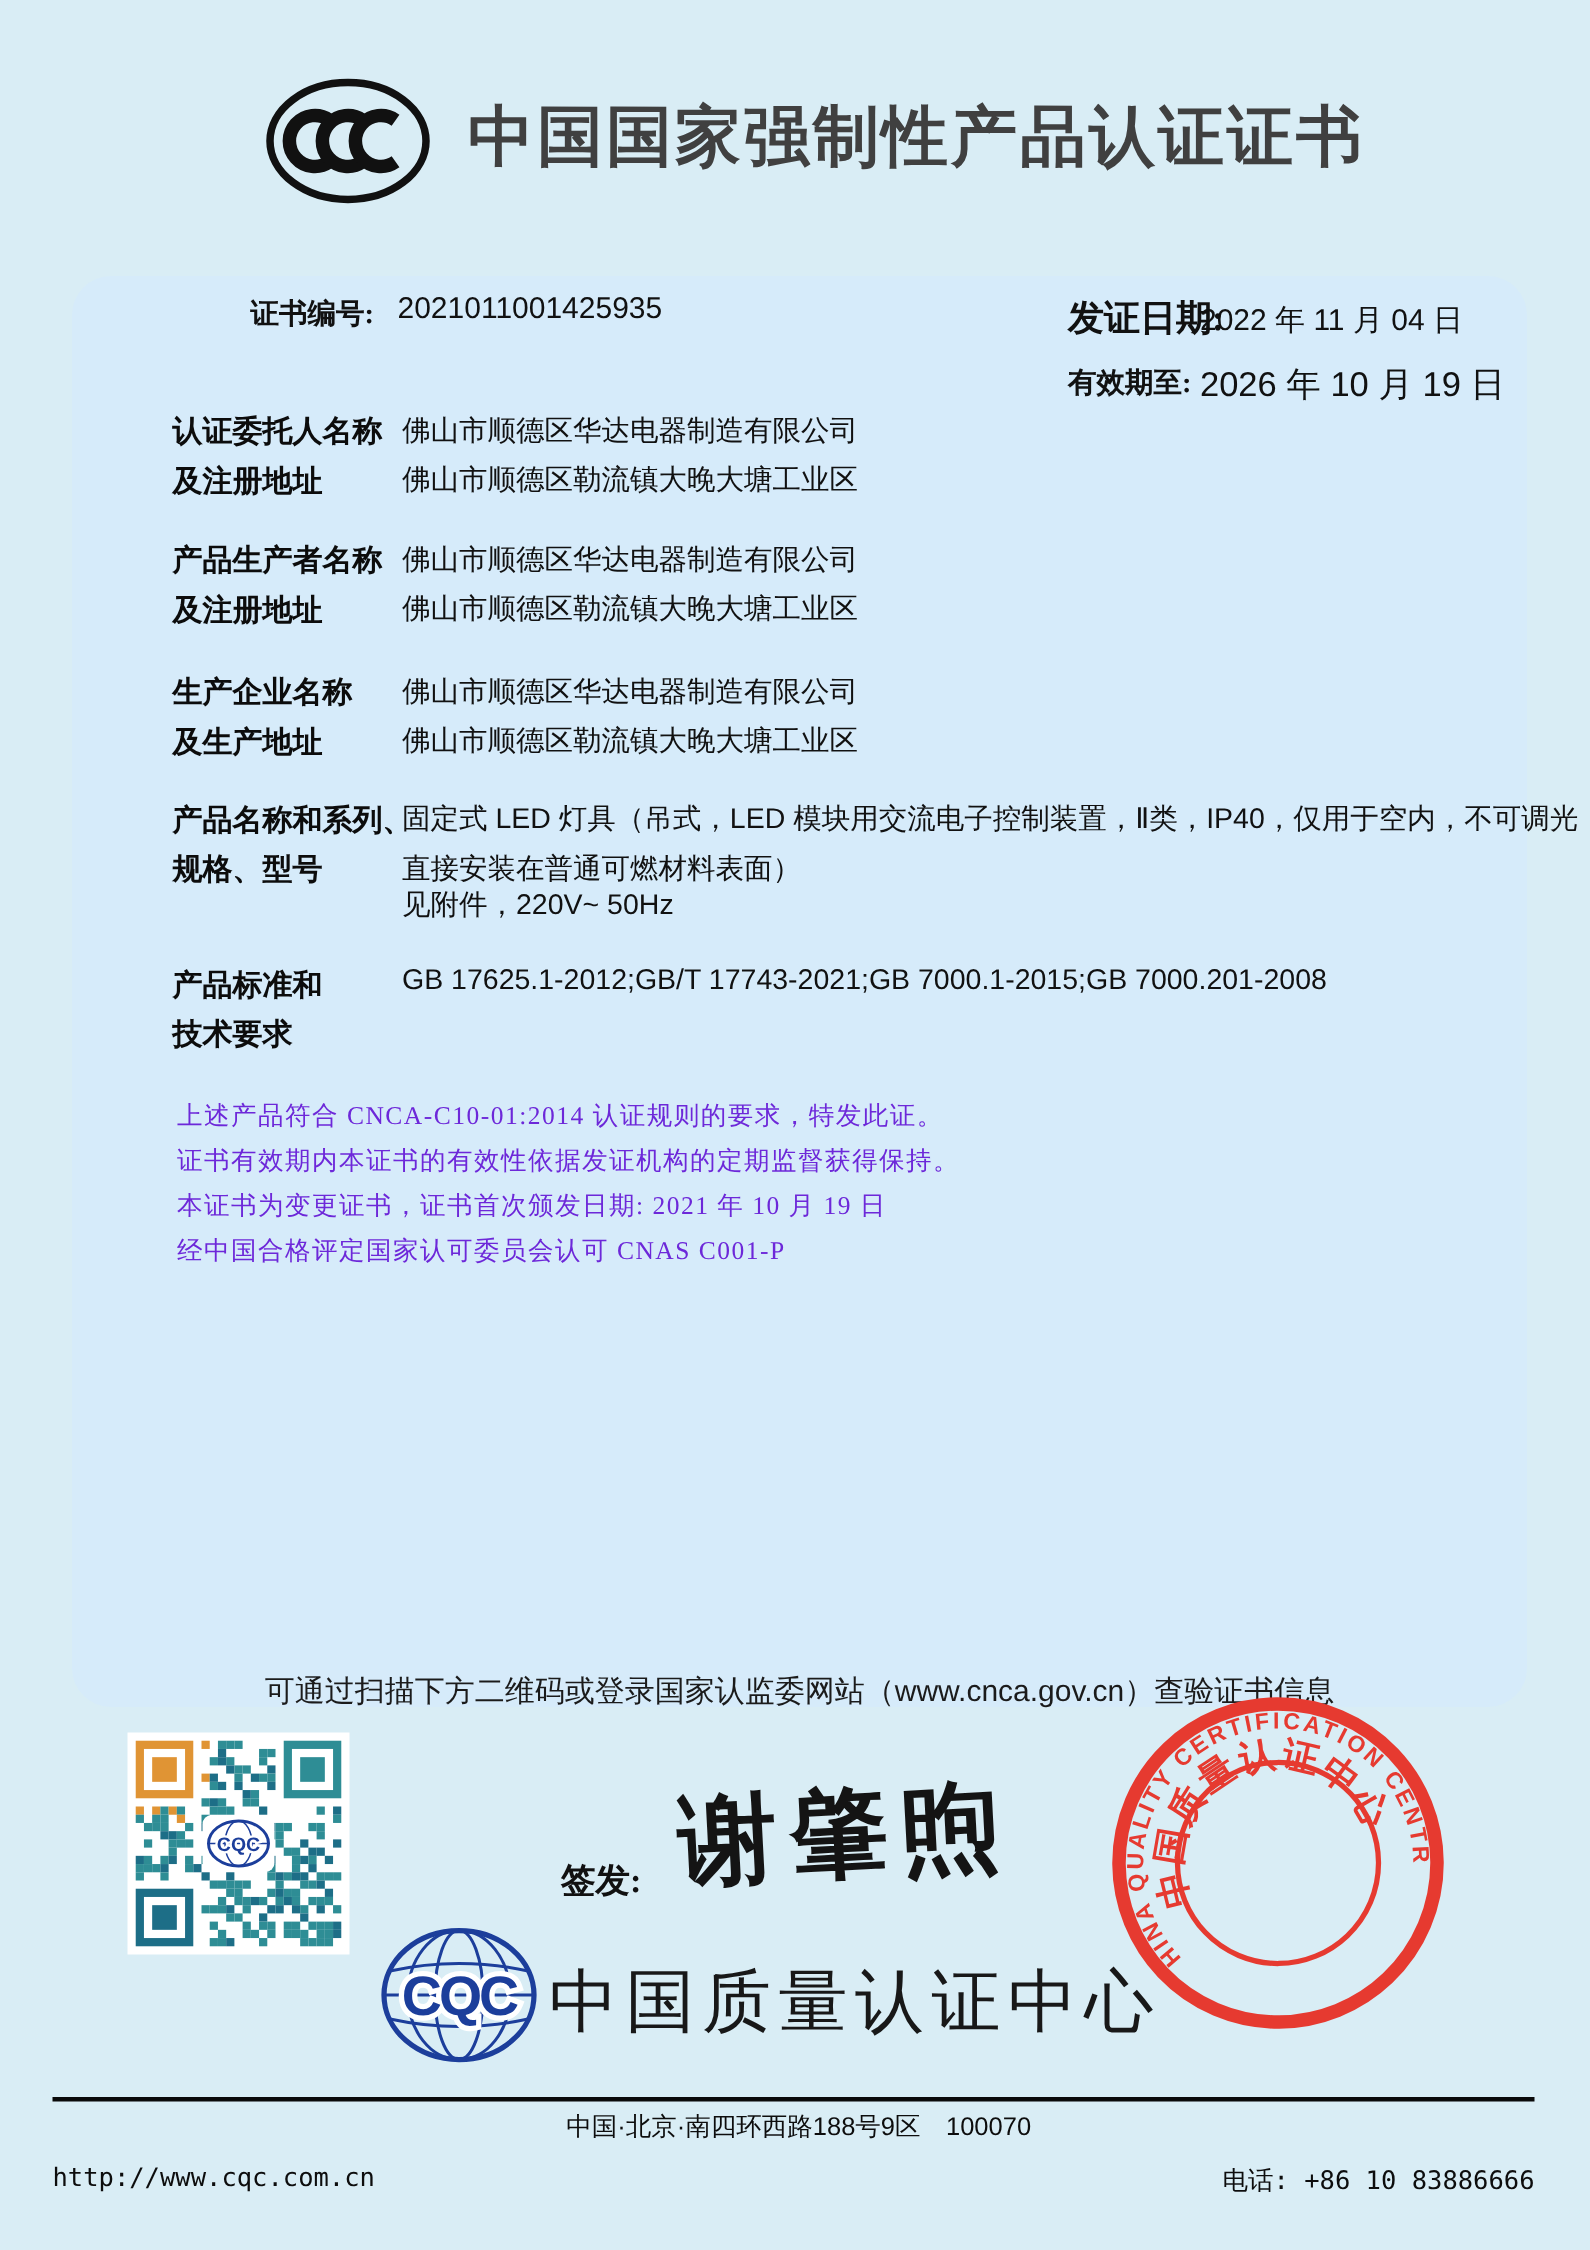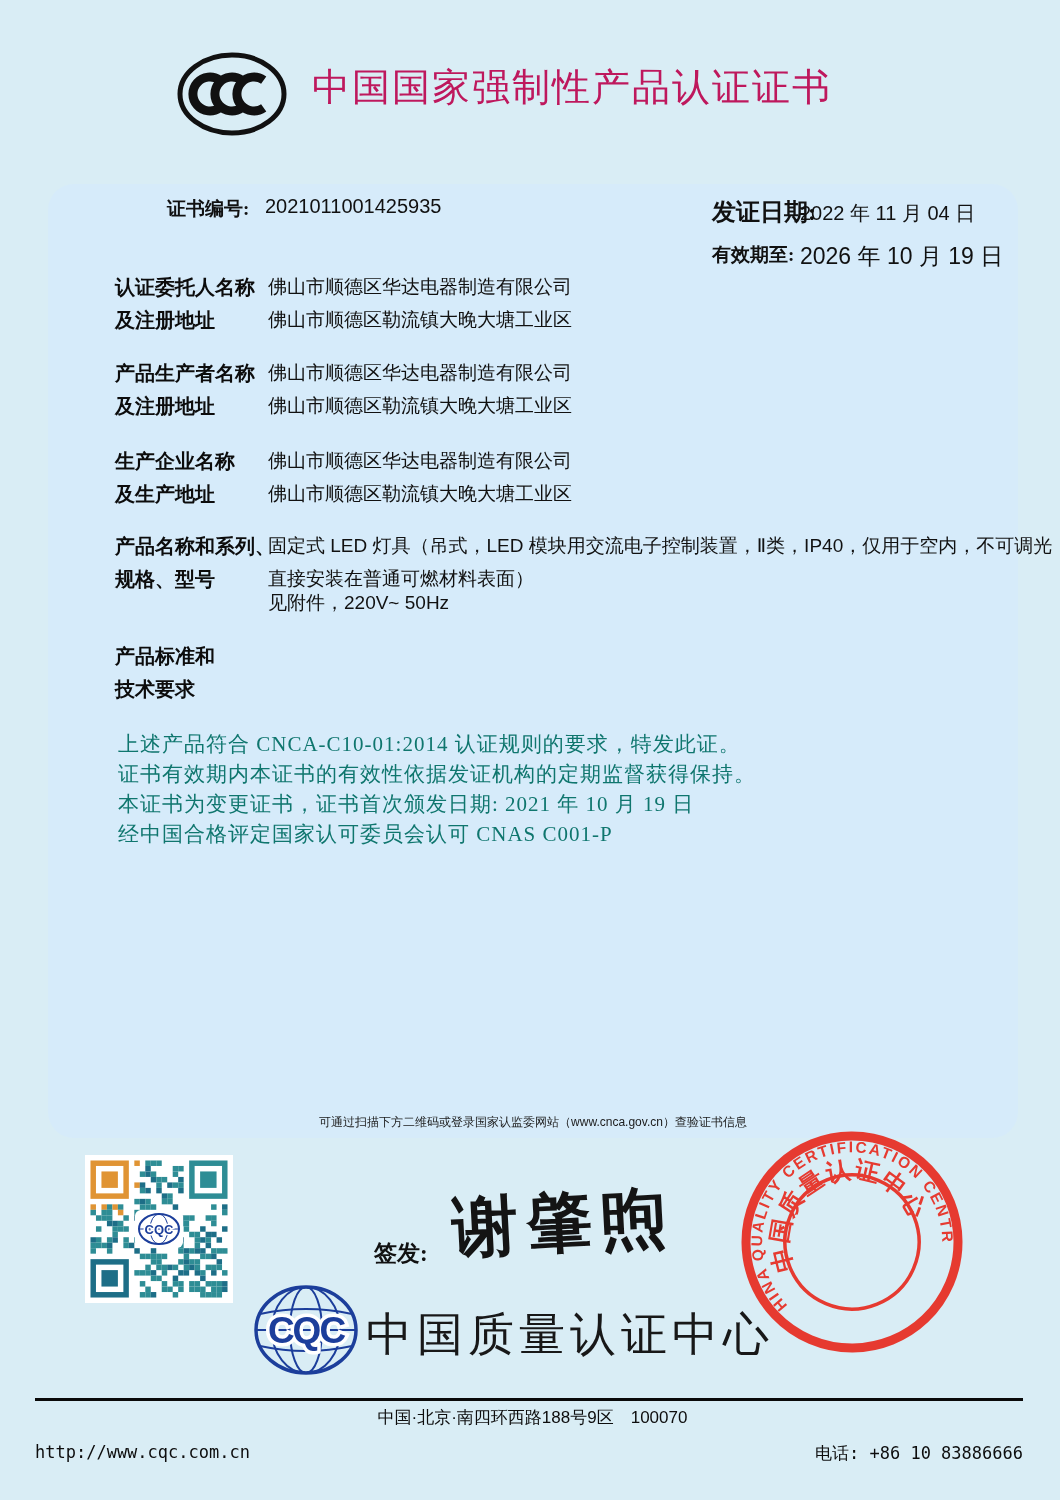--- a/index.html
+++ b/index.html
@@ -1,22 +1,22 @@
 <!DOCTYPE html>
 <html><head>
 <meta charset="utf-8">
 <style>
   html,body{margin:0;padding:0;}
   .page{position:relative;width:1060px;height:1500px;background:#d9edf5;overflow:hidden;
         color:#111;font-family:"Liberation Sans",sans-serif;}
 
   
   .ccc-logo{position:absolute;left:176px;top:52px;width:112px;height:84px;}
-  .title{position:absolute;left:312px;top:62px;font-size:38px;font-weight:normal;
-         letter-spacing:2px;color:#be185d;white-space:nowrap;}
+  .title{position:absolute;left:312px;top:62px;font-size:44px;font-weight:bold;
+         letter-spacing:2px;color:#404040;white-space:nowrap;}
 
   
   .panel{position:absolute;left:48px;top:184px;width:970px;height:954px;
          background:#d6ebfa;border-radius:26px;}
   .panel *{position:absolute;white-space:nowrap;}
 
   .kai{font-family:"Liberation Serif",serif;font-weight:bold;}
   .lab{font-weight:bold;font-size:20px;color:#0c0c0c;}
   .val{font-size:19px;color:#111;}
 
@@ -27,25 +27,25 @@
   .expiry-label{left:664px;top:58px;font-size:19px;}
   .expiry-value{left:752px;top:57px;font-size:23px;}
 
   .f-lab{left:67px;}  .f-val{left:220px;}
   .g1a{top:90px;}  .g1b{top:123px;}
   .g2a{top:176px;} .g2b{top:209px;}
   .g3a{top:264px;} .g3b{top:297px;}
   .g4a{top:349px;} .g4b{top:382px;} .g4c{top:406px;}
   .g5a{top:459px;} .g5b{top:492px;}
 
-  .notes{left:70px;top:545px;font-family:"Liberation Serif",serif;font-size:21px;
-         letter-spacing:1px;color:#0f766e;line-height:30px;position:absolute;}
+  .notes{left:70px;top:545px;font-family:"Liberation Serif",serif;font-size:17px;
+         letter-spacing:1px;color:#6d28d9;line-height:30px;position:absolute;}
   .notes div{position:static;}
 
-  .verify{left:0;top:930px;width:100%;text-align:center;font-size:12px;color:#1b1b1b;}
+  .verify{left:0;top:930px;width:100%;text-align:center;font-size:20px;color:#1b1b1b;}
 
   
   .qr{position:absolute;left:85px;top:1155px;width:148px;height:148px;background:#fff;}
   .qr-badge{position:absolute;left:50px;top:55px;width:48px;height:38px;background:#fff;
             border-radius:6px;display:flex;align-items:center;justify-content:center;}
   .sign-label{position:absolute;left:374px;top:1238px;font-size:23px;}
   .signature{position:absolute;left:452px;top:1178px;font-size:66px;font-weight:bold;
              font-family:"Liberation Serif",serif;letter-spacing:8px;color:#141414;
              transform:rotate(-3deg);white-space:nowrap;}
   .cqc-logo{position:absolute;left:253px;top:1284px;width:106px;height:92px;}
@@ -97,20 +97,21 @@
     <div class="val f-val g3b">佛山市顺德区勒流镇大晚大塘工业区</div>
 
     <div class="lab f-lab g4a">产品名称和系列、</div>
     <div class="lab f-lab g4b">规格、型号</div>
     <div class="val f-val g4a">固定式 LED 灯具（吊式，LED 模块用交流电子控制装置，Ⅱ类，IP40，仅用于空内，不可调光，适宜</div>
     <div class="val f-val g4b">直接安装在普通可燃材料表面）</div>
     <div class="val f-val g4c">见附件，220V~  50Hz</div>
 
     <div class="lab f-lab g5a">产品标准和</div>
     <div class="lab f-lab g5b">技术要求</div>
+    <div class="val f-val g5a">GB 17625.1-2012;GB/T 17743-2021;GB 7000.1-2015;GB 7000.201-2008</div>
 
     <div class="notes">
       <div>上述产品符合 CNCA-C10-01:2014 认证规则的要求，特发此证。</div>
       <div>证书有效期内本证书的有效性依据发证机构的定期监督获得保持。</div>
       <div>本证书为变更证书，证书首次颁发日期: 2021 年 10 月 19 日</div>
       <div>经中国合格评定国家认可委员会认可 CNAS C001-P</div>
     </div>
 
     <div class="verify">可通过扫描下方二维码或登录国家认监委网站（www.cnca.gov.cn）查验证书信息</div>
   </div>

